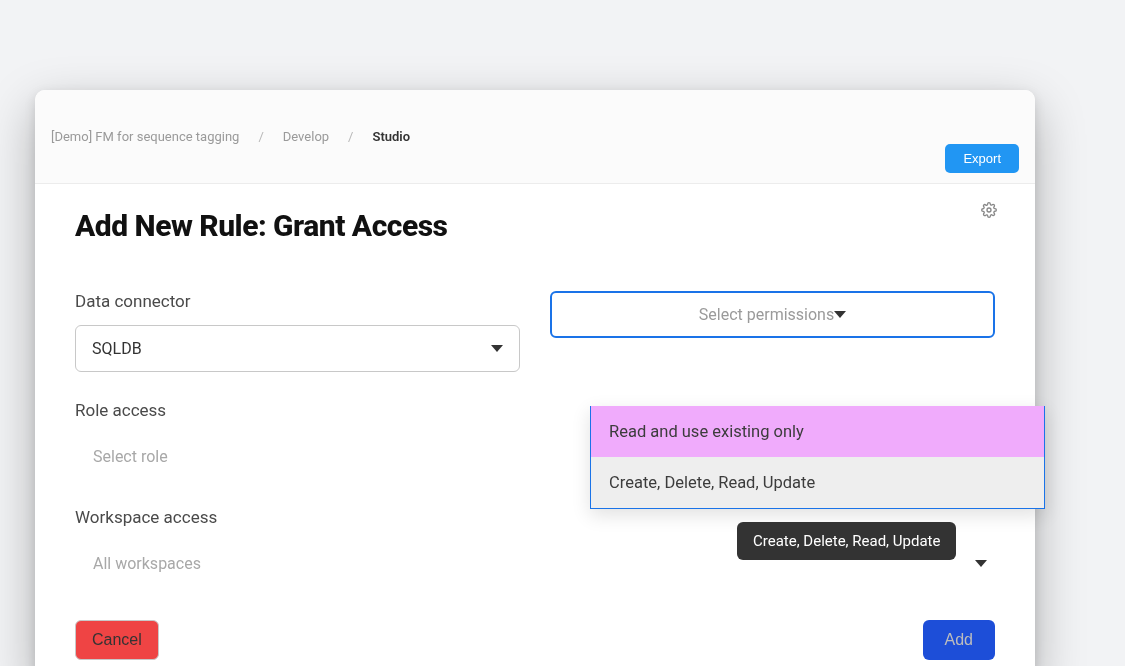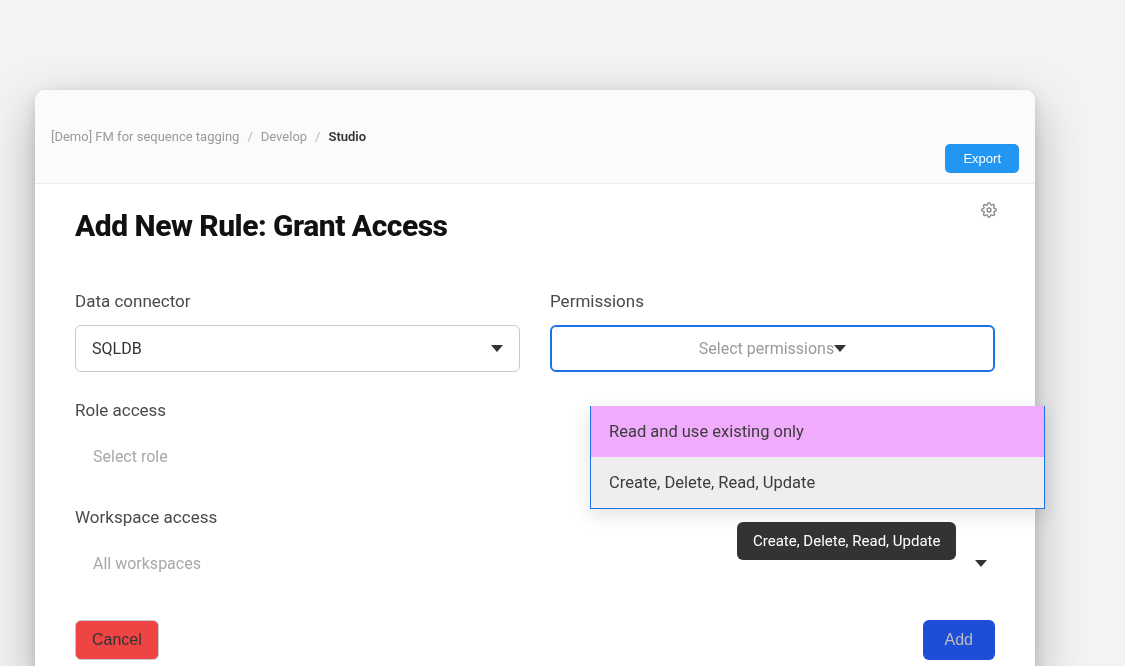--- a/index.html
+++ b/index.html
@@ -31,21 +31,21 @@
       justify-content: space-between;
       padding: 10px 16px;
       border-bottom: 1px solid #ececec;
       background: #fbfbfb;
       border-top-left-radius: 10px;
       border-top-right-radius: 10px;
     }
     .breadcrumb {
       display: flex;
       align-items: flex-end;
-      gap: 8px;
+      gap: 19px;
       color: #9a9a9a;
       font-size: 13px;
     }
     .breadcrumb .current {
       color: #333333;
       font-weight: 600;
     }
     .breadcrumb .sep {
       color: #b8b8b8;
     }
@@ -217,21 +217,20 @@
 
       <div class="field">
         <label class="field-label">Data connector</label>
         <div class="select-input">
           <span class="select-value">SQLDB</span>
           <span class="triangle-down"></span>
         </div>
       </div>
 
       <div class="field">
-        <label class="field-label">Permissions</label>
         <div class="select-input focused">
           <span class="select-value">Select permissions</span>
           <span class="triangle-down"></span>
         </div>
       </div>
 
       <div class="field">
         <label class="field-label">Role access</label>
         <div class="select-input no-border">
           <span class="select-value">Select role</span>

